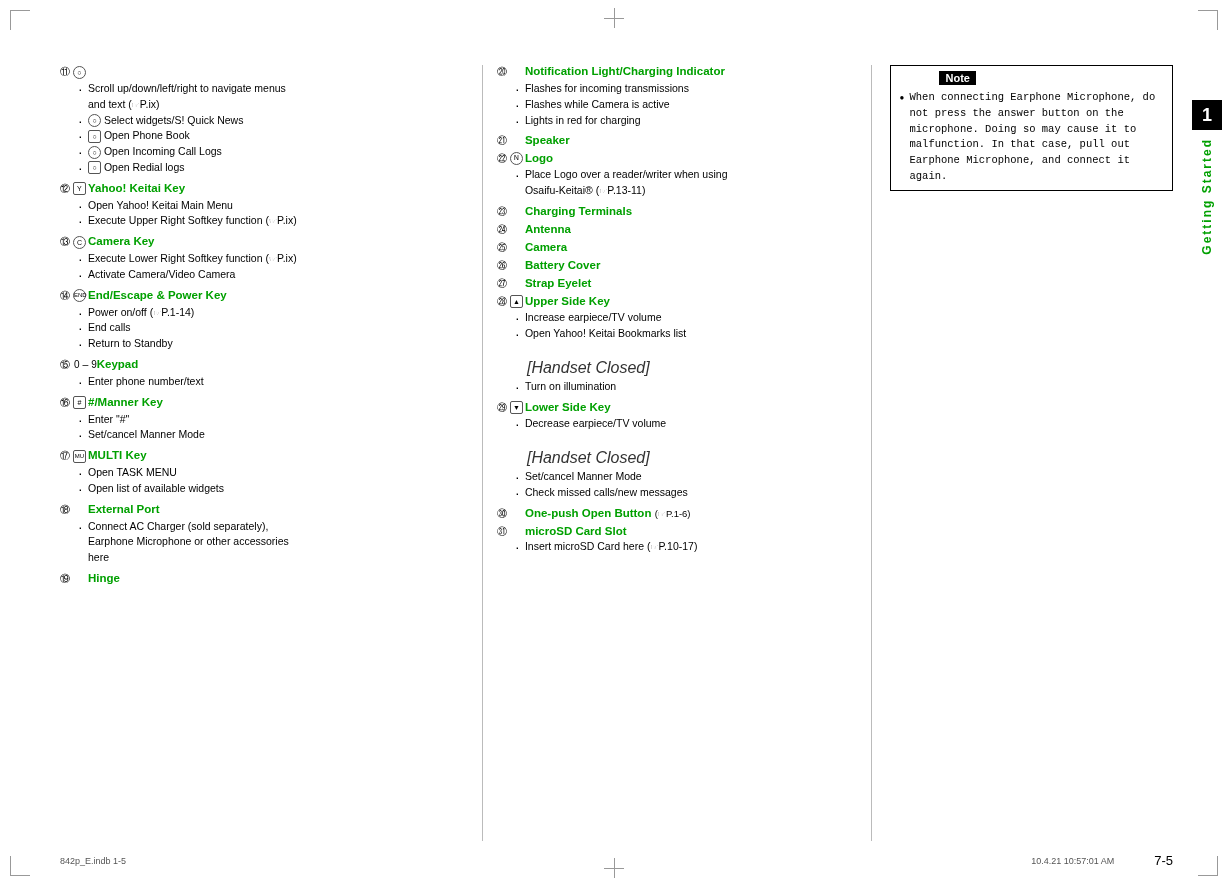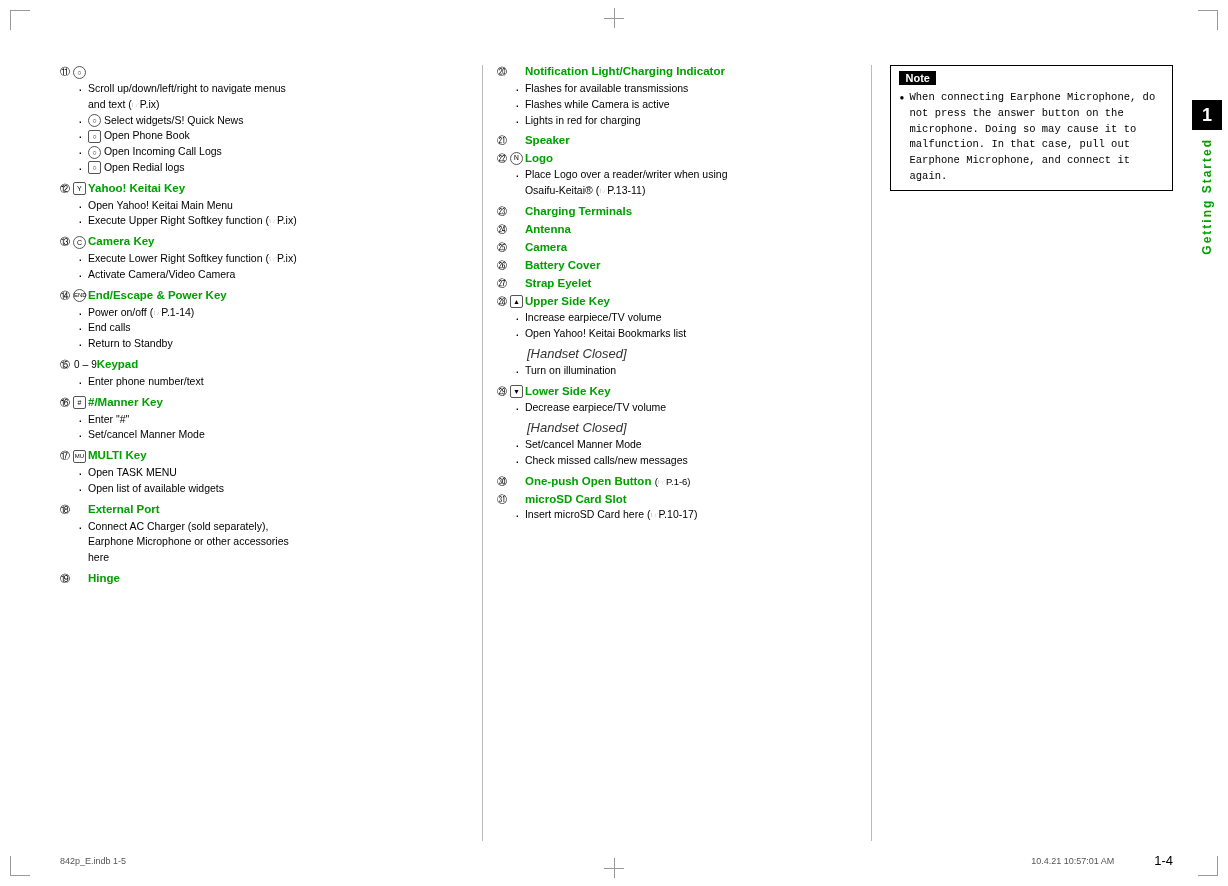--- a/index.html
+++ b/index.html
@@ -120,20 +120,21 @@
     }
 
     .note-title {
       background: #000;
       color: #fff;
       font-weight: bold;
       font-size: 11px;
       padding: 1px 6px;
       display: inline-block;
       margin-bottom: 5px;
+      margin-left: 40px;
     }
 
     .note-content {
       font-size: 10.5px;
       line-height: 1.5;
       padding-left: 10px;
       position: relative;
       font-family: Liberation Mono, monospace;
     }
 
@@ -191,24 +192,24 @@
       min-width: 28px;
       font-size: 10.5px;
     }
 
     .item-label {
       flex: 1;
     }
 
     .indent-block {
       padding-left: 30px;
-      font-size: 13px;
+      font-size: 16px;
       color: #333;
       font-style: italic;
-      margin-top: 4px;
+      margin-top: 17px;
       margin-bottom: 2px;
     }
   </style>
 </head>
 <body>
 
 <div class="page-container">
 
   <div class="corner-mark corner-tl"></div>
   <div class="corner-mark corner-tr"></div>
@@ -352,21 +353,21 @@
     <div style="width:35%; padding-left:14px; padding-right:10px; border-right:1px solid #bbb;">
 
       <div class="section-item">
         <div class="item-row">
           <span class="item-num-icon">
             <span style="font-size:10px;">⑳</span>
           </span>
           <span class="item-label item-title bold green">Notification Light/Charging Indicator</span>
         </div>
         <ul class="sub-list">
-          <li>Flashes for available transmissions</li>
+          <li>Flashes for incoming transmissions</li>
           <li>Flashes while Camera is active</li>
           <li>Lights in red for charging</li>
         </ul>
       </div>
 
       <div class="section-item">
         <div class="item-row">
           <span class="item-num-icon">
             <span style="font-size:10px;">㉑</span>
           </span>
@@ -497,16 +498,16 @@
         <div class="note-content">When connecting Earphone Microphone, do not press the answer button on the microphone. Doing so may cause it to malfunction. In that case, pull out Earphone Microphone, and connect it again.</div>
       </div>
     </div>
 
   </div>
 
   <div class="bottom-left">842p_E.indb   1-5</div>
 
   <div style="position:absolute; bottom:18px; right:55px; display:flex; align-items:center; gap:40px;">
     <span style="font-size:9px; color:#555;margin-left:8px;">10.4.21   10:57:01 AM</span>
-    <span style="font-size:13px; color:#000;">1-4</span>
+    <span style="font-size:13px; color:#000;">7-5</span>
   </div>
 
 </div>
 
 </body></html>

